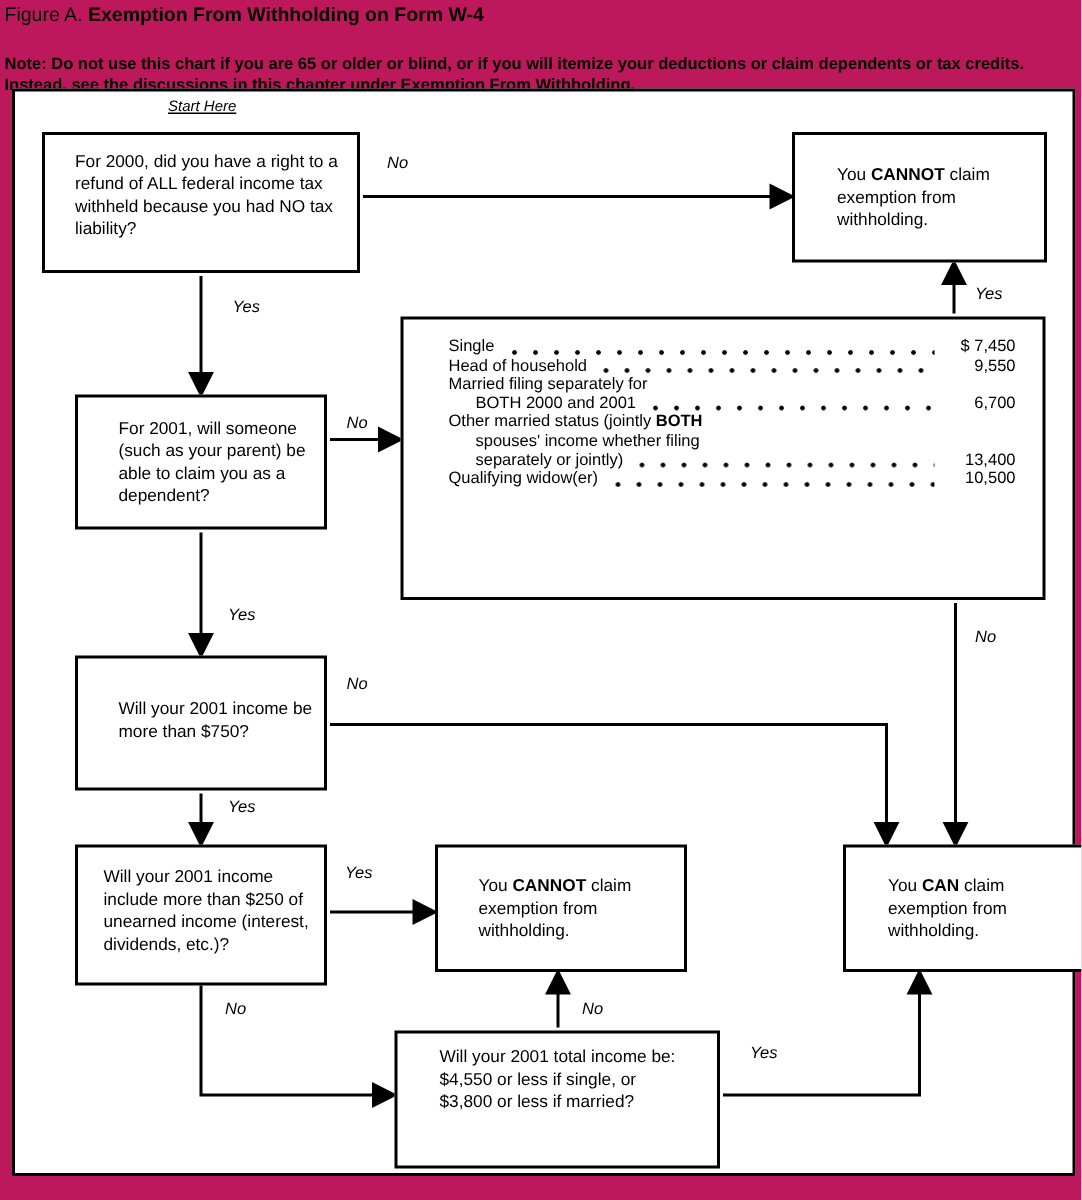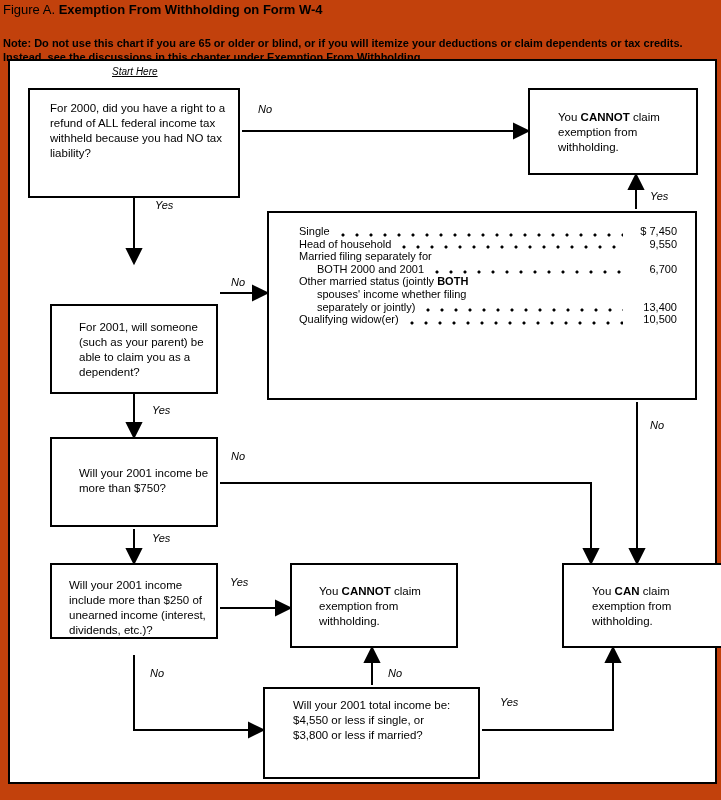--- a/index.html
+++ b/index.html
@@ -1,34 +1,34 @@
 <!DOCTYPE html>
 <html><head>
 <meta charset="utf-8">
 <style>
   html,body{margin:0;padding:0;background:#fff;}
-  .page{position:relative;width:721px;height:800px;background:#c2410c;overflow:hidden;
+  .page{position:relative;width:721px;height:800px;background:#be185d;overflow:hidden;
         font-family:"Liberation Sans",sans-serif;color:#000;}
   .figtitle{position:absolute;left:3px;top:2px;font-size:13px;white-space:nowrap;}
   .figtitle .bold{font-weight:bold;}
   .note{position:absolute;left:3px;top:25px;width:715px;font-size:11px;font-weight:bold;line-height:13.5px;margin-top:12px;}
   .note .em{}
   .chartborder{position:absolute;left:8px;top:59px;width:709px;height:725px;
                border:2px solid #000;box-sizing:border-box;background:#fff;z-index:0;}
   svg.edges{position:absolute;left:0;top:0;z-index:1;pointer-events:none;}
   .nodebox{position:absolute;border:2px solid #000;background:#fff;box-sizing:border-box;
            font-size:11.5px;line-height:15px;z-index:2;}
   .edgelabel{position:absolute;font-size:11px;font-style:italic;z-index:3;white-space:nowrap;}
   .startlabel{position:absolute;left:112px;top:66px;font-size:10px;font-style:italic;z-index:3;text-decoration:underline;}
-  .b-q1{left:28px;top:88px;width:212px;height:110px;padding:11px 8px 0 20px;}
+  .b-q1{left:28px;top:88px;width:212px;height:94px;padding:11px 8px 0 20px;}
   .b-cannot-top{left:528px;top:88px;width:170px;height:87px;padding:20px 6px 0 28px;}
-  .b-q2{left:50px;top:263px;width:168px;height:90px;padding:14px 6px 0 27px;margin-top:41px;}
+  .b-q2{left:50px;top:263px;width:168px;height:90px;padding:14px 6px 0 27px;}
   .b-big{left:267px;top:211px;width:430px;height:189px;padding:0;}
   .b-q3{left:50px;top:437px;width:168px;height:90px;padding:27px 6px 0 27px;}
-  .b-q4{left:50px;top:563px;width:168px;height:76px;padding:13px 4px 0 17px;}
+  .b-q4{left:50px;top:563px;width:168px;height:94px;padding:13px 4px 0 17px;}
   .b-cannot-mid{left:290px;top:563px;width:168px;height:85px;padding:19px 6px 0 27px;}
   .b-can{left:528px;top:563px;width:170px;height:85px;padding:19px 6px 0 28px;margin-left:34px;}
   .b-q5{left:263px;top:687px;width:217px;height:92px;padding:9px 4px 0 28px;}
   .bigq{margin:15px 10px 0 62px;font-size:11.5px;line-height:16px;}
   .ftable{margin:12px 18px 0 30px;font-size:11px;line-height:12.6px;}
   .frow{display:flex;align-items:baseline;}
   .frow .flabel{white-space:nowrap;}
   .frow .ind{padding-left:18px;}
   .frow .leader{flex:1;height:9px;margin:0 6px;align-self:flex-end;
     background-image:radial-gradient(circle at 7px 6px,#000 1.3px,transparent 1.8px);

